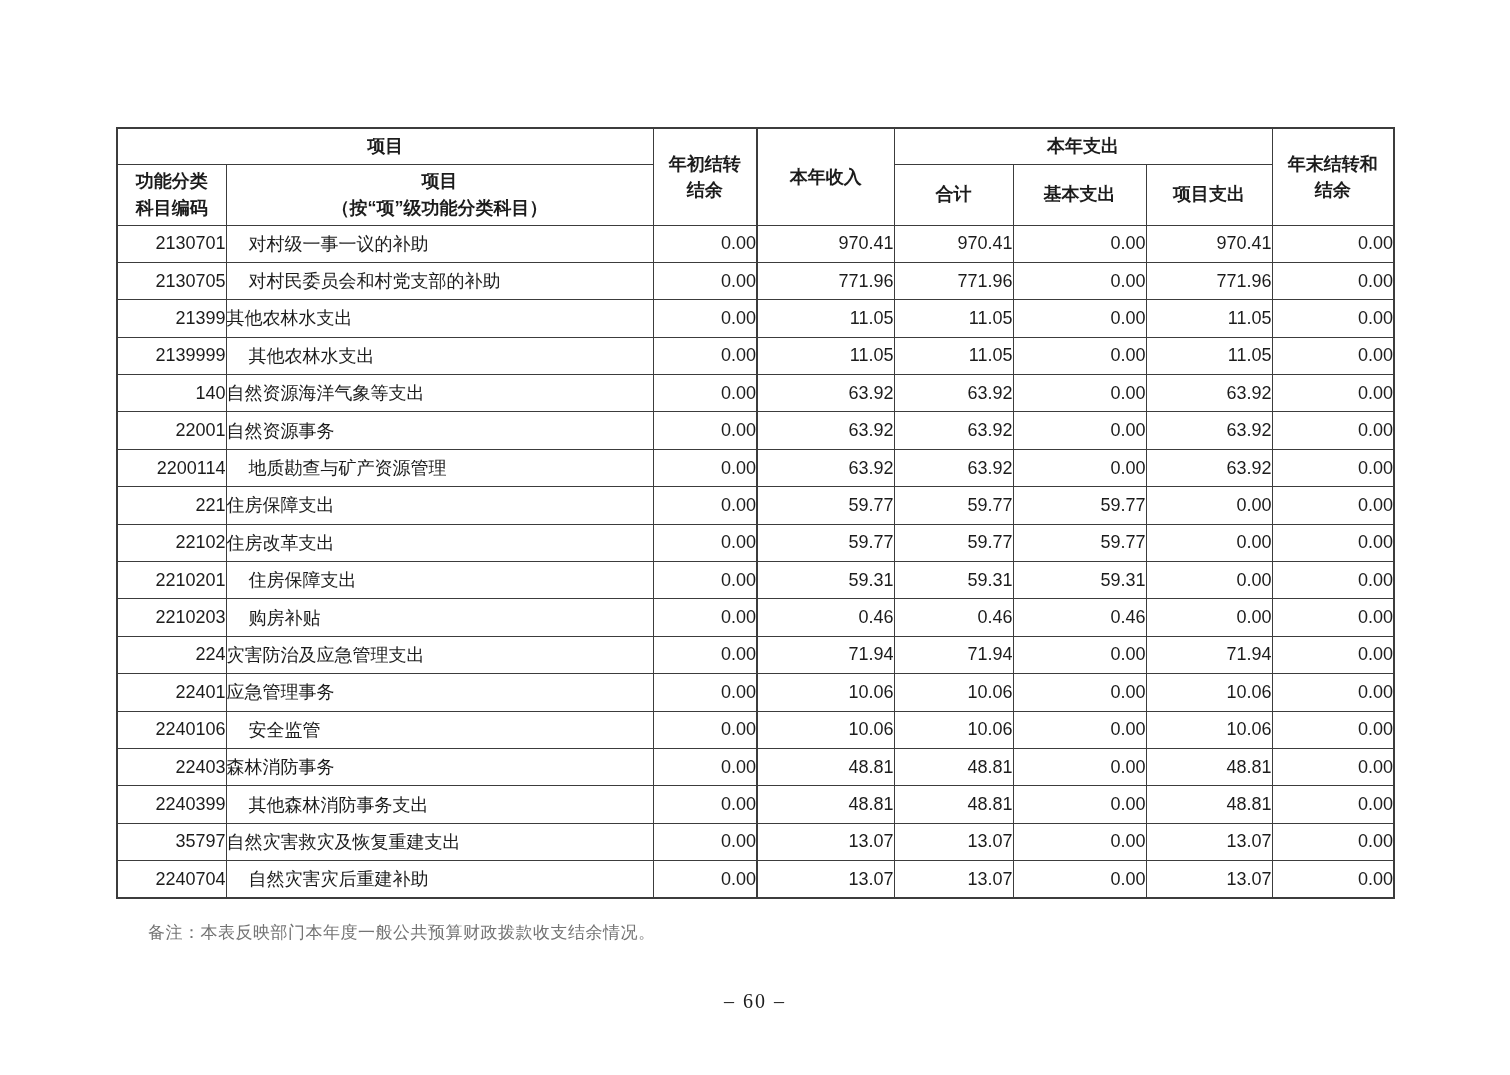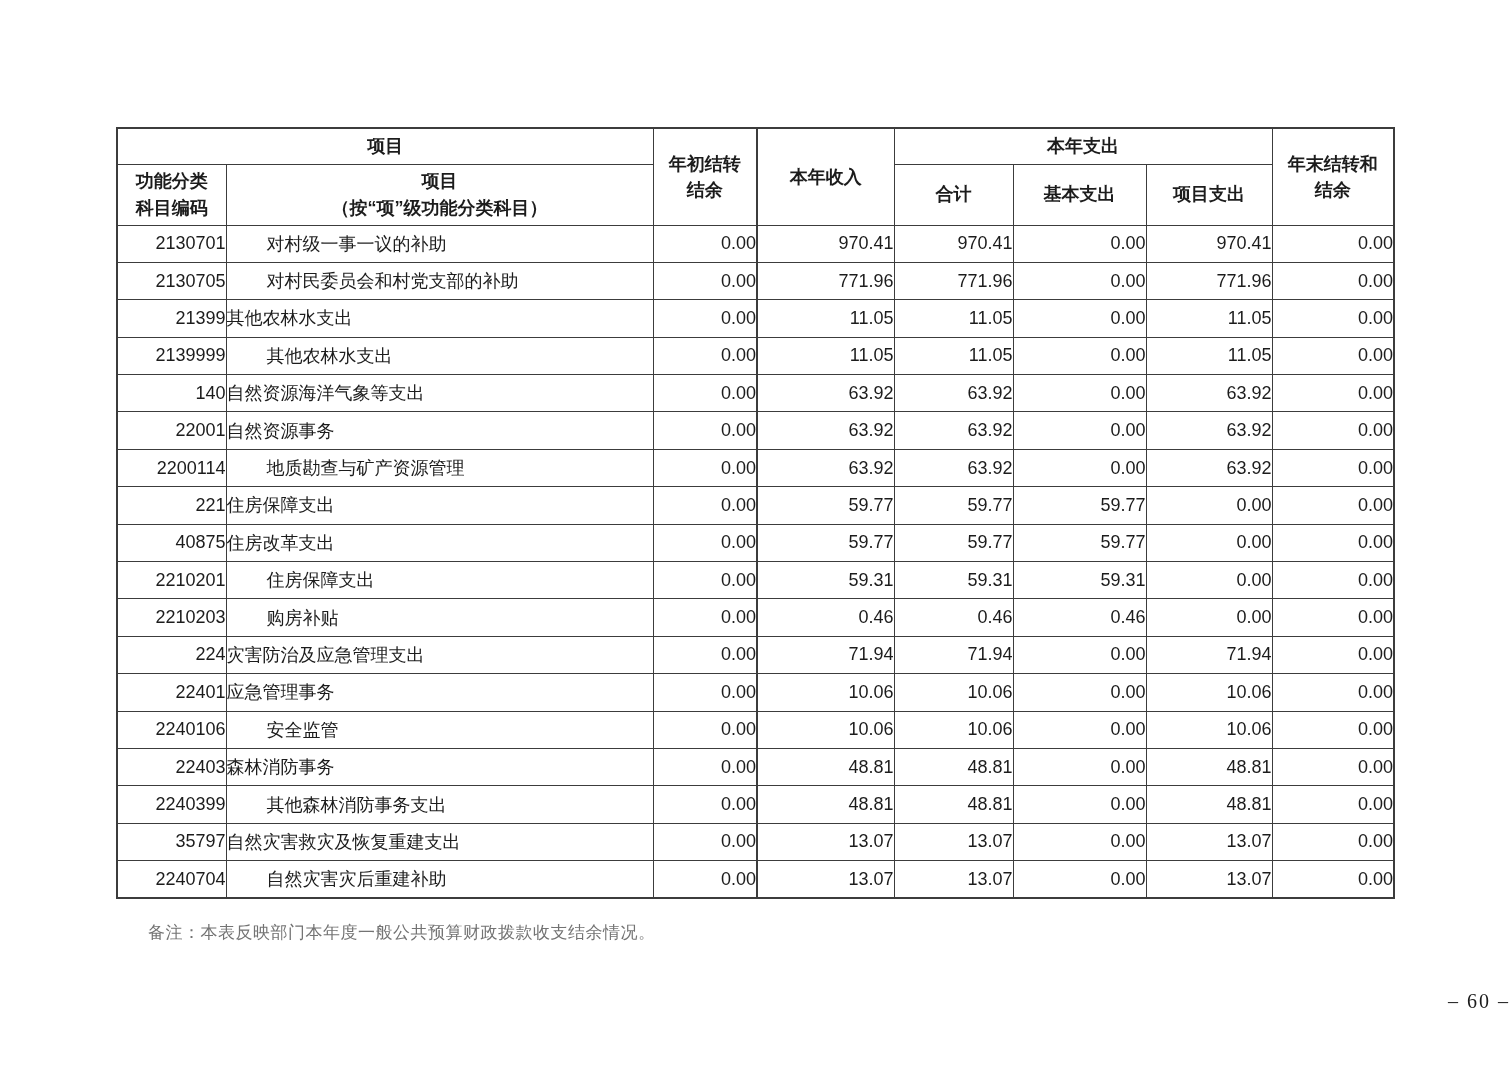--- a/index.html
+++ b/index.html
@@ -53,42 +53,42 @@
     font-size: 17.5px;
     text-align: right;
     padding-left: 9px;
   }
   td.name {
     font-family: "Liberation Serif", "DejaVu Serif", serif;
     font-size: 18px;
     text-align: left;
     padding-left: 8px;
   }
-  td.name.indent { padding-left: 40px; }
+  td.name.indent { padding-left: 22px; }
   td.num {
     font-family: "Liberation Sans", "DejaVu Sans", sans-serif;
     font-size: 17.5px;
     text-align: right;
     padding-right: 10px;
   }
   .thickl { border-left-width: 2px !important; }
   .note {
     position: absolute;
     left: 148px;
     top: 921px;
     font-size: 17px;
     letter-spacing: 0.5px;
     color: #737373;
   }
   .page-number {
     position: absolute;
     left: 0;
     top: 990px;
     width: 1510px;
-    text-align: right;
+    text-align: center;
     font-size: 20px;
     color: #1c1c1c;
     letter-spacing: 2px;
   }
 </style>
 </head>
 <body>
 
 <div class="page">
 
@@ -199,21 +199,21 @@
             <td class="code">221</td>
             <td class="name">住房保障支出</td>
             <td class="num">0.00</td>
             <td class="num thickl">59.77</td>
             <td class="num">59.77</td>
             <td class="num">59.77</td>
             <td class="num">0.00</td>
             <td class="num">0.00</td>
           </tr>
           <tr>
-            <td class="code">40875</td>
+            <td class="code">22102</td>
             <td class="name">住房改革支出</td>
             <td class="num">0.00</td>
             <td class="num thickl">59.77</td>
             <td class="num">59.77</td>
             <td class="num">59.77</td>
             <td class="num">0.00</td>
             <td class="num">0.00</td>
           </tr>
           <tr>
             <td class="code">2210201</td>

